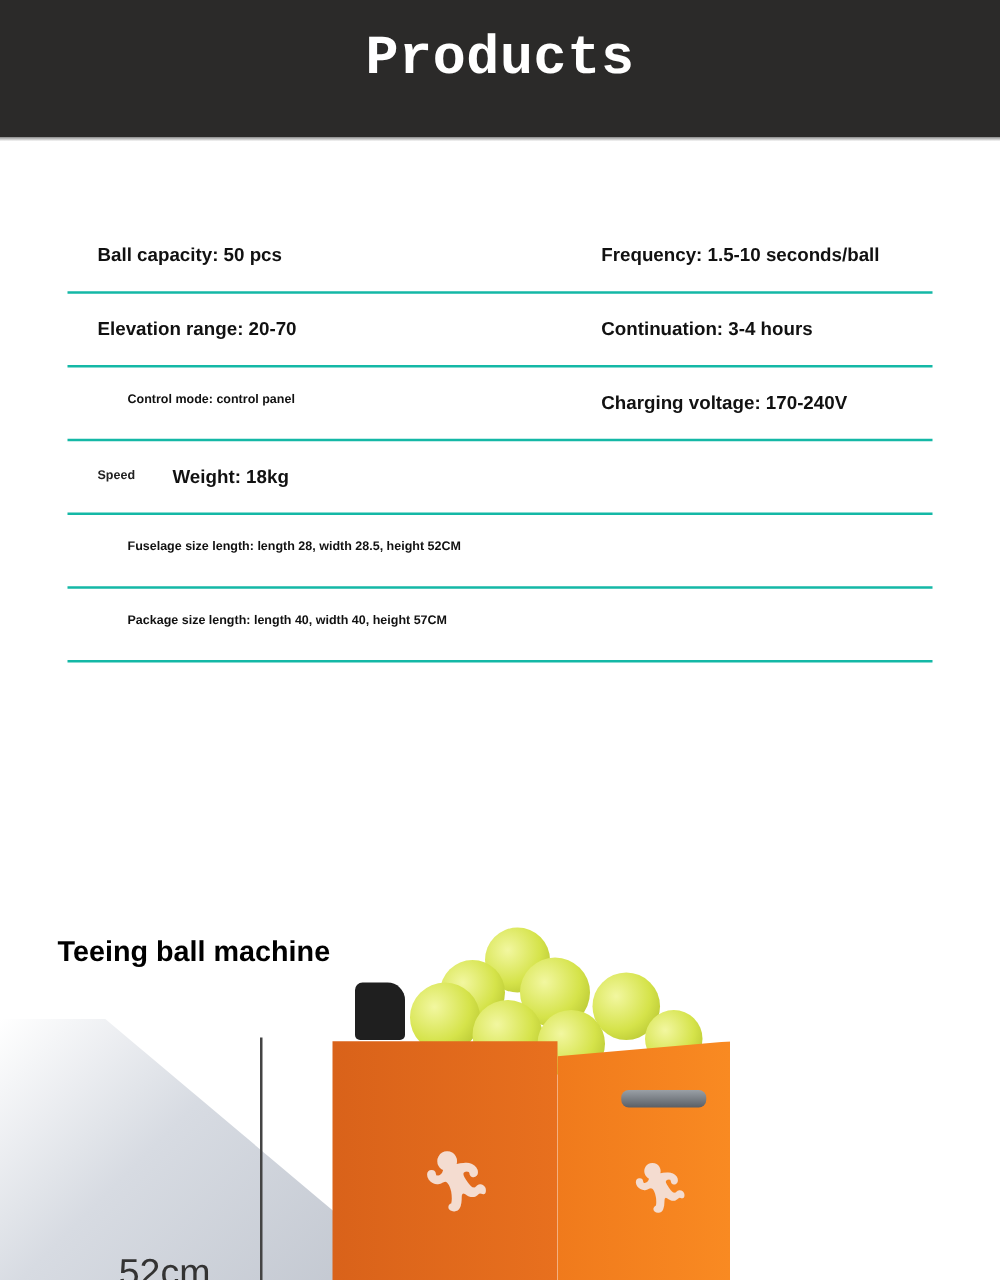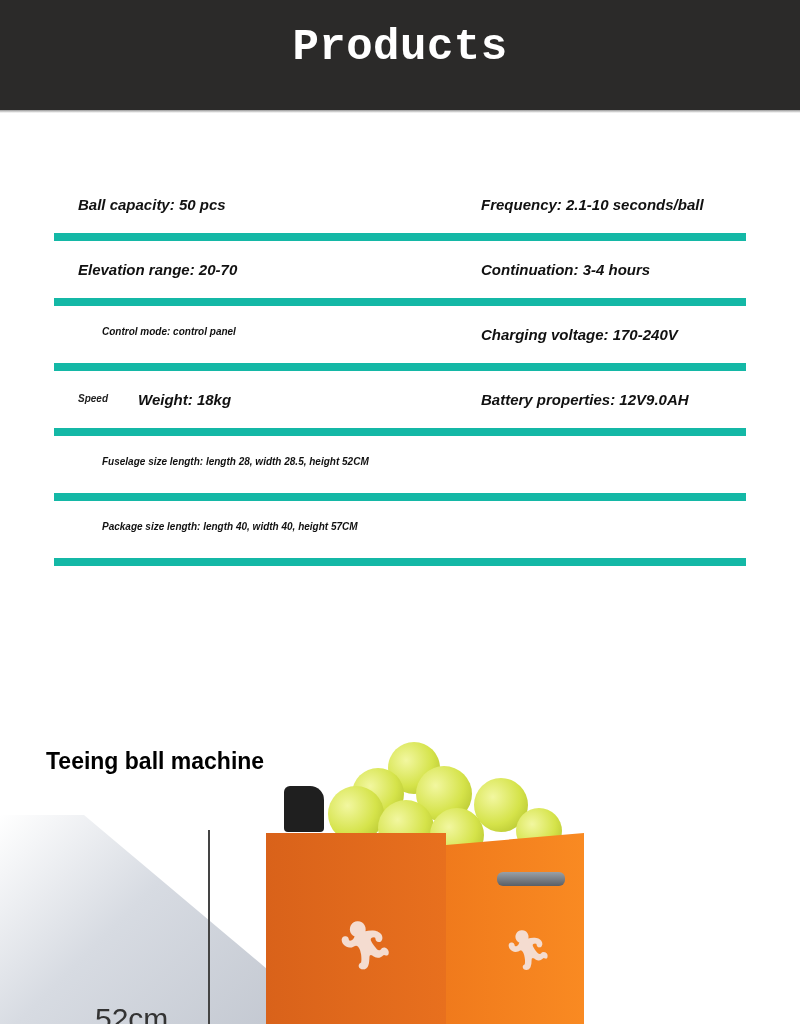--- a/index.html
+++ b/index.html
@@ -1,21 +1,21 @@
 <!DOCTYPE html>
 <html><head>
 <meta charset="utf-8">
 <style>
   html, body { margin:0; padding:0; }
   body { width:800px; height:1024px; overflow:hidden; background:#ffffff; position:relative; font-family:"Liberation Sans", sans-serif; }
   .header { position:absolute; left:0; top:0; width:800px; height:110px; background:#2b2a29; }
   .header-title { position:absolute; left:0; width:800px; top:22px; text-align:center; color:#ffffff; font-weight:bold; font-size:44px; letter-spacing:0.5px; font-family:Liberation Mono, monospace; }
   .header-shadow { position:absolute; left:0; top:110px; width:800px; height:3px; background:linear-gradient(#9a9a9a,#ffffff); }
   .specs { position:absolute; left:54px; top:176px; width:692px; }
-  .row { position:relative; height:57px; border-bottom:8px solid #14b8a6;font-style:italic; }
+  .row { position:relative; height:57px; border-bottom:2px solid #14b8a6; }
   .cell { position:absolute; top:20px; font-weight:bold; font-size:15px; color:#111; white-space:nowrap; }
   .cell.small { font-size:10px;margin-left:24px; }
   .left { left:24px; }
   .right { left:427px; }
   .tiny-note { position:absolute; font-size:6px; line-height:7px; font-weight:bold; color:#222; white-space:pre-line; }
   .hair { position:absolute; left:24px; top:22px; font-size:10px; font-weight:bold; color:#222; }
   .photo { position:absolute; left:0; top:720px; width:696px; height:304px; overflow:hidden; background:#fff; }
   .photo-title { position:absolute; left:46px; top:28px; font-weight:bold; font-size:23px; color:#000; }
   .shadow-wedge { position:absolute; left:0; top:95px; width:280px; height:220px; background:linear-gradient(135deg,#ffffff 0%,#d7dbe2 45%,#c3c8d1 100%); clip-path:polygon(0 0,30% 0,100% 75%,100% 100%,0 100%); }
   .dim-line { position:absolute; left:208px; top:110px; width:2px; height:200px; background:#444; }
@@ -31,34 +31,33 @@
 <body>
 
 <div class="header">
   <div class="header-title">Products</div>
 </div>
 <div class="header-shadow"></div>
 
 <div class="specs">
   <div class="row">
     <span class="cell left">Ball capacity: 50 pcs</span>
-    <span class="cell right">Frequency: 2.1-10 seconds/ball</span>
+    <span class="cell right">Frequency: 1.5-10 seconds/ball</span>
   </div>
   <div class="row">
     <span class="cell left">Elevation range: 20-70</span>
     <span class="cell right">Continuation: 3-4 hours</span>
   </div>
   <div class="row">
     <span class="cell left small">Control mode: control panel</span>
     <span class="cell right">Charging voltage: 170-240V</span>
   </div>
   <div class="row">
     <span class="hair">Speed</span>
     <span class="cell" style="left:84px;">Weight: 18kg</span>
-    <span class="cell right">Battery properties: 12V9.0AH</span>
   </div>
   <div class="row">
     <span class="cell left small">Fuselage size length: length 28, width 28.5, height 52CM</span>
   </div>
   <div class="row">
     <span class="cell left small">Package size length: length 40, width 40, height 57CM</span>
   </div>
 </div>
 
 <div class="photo">

